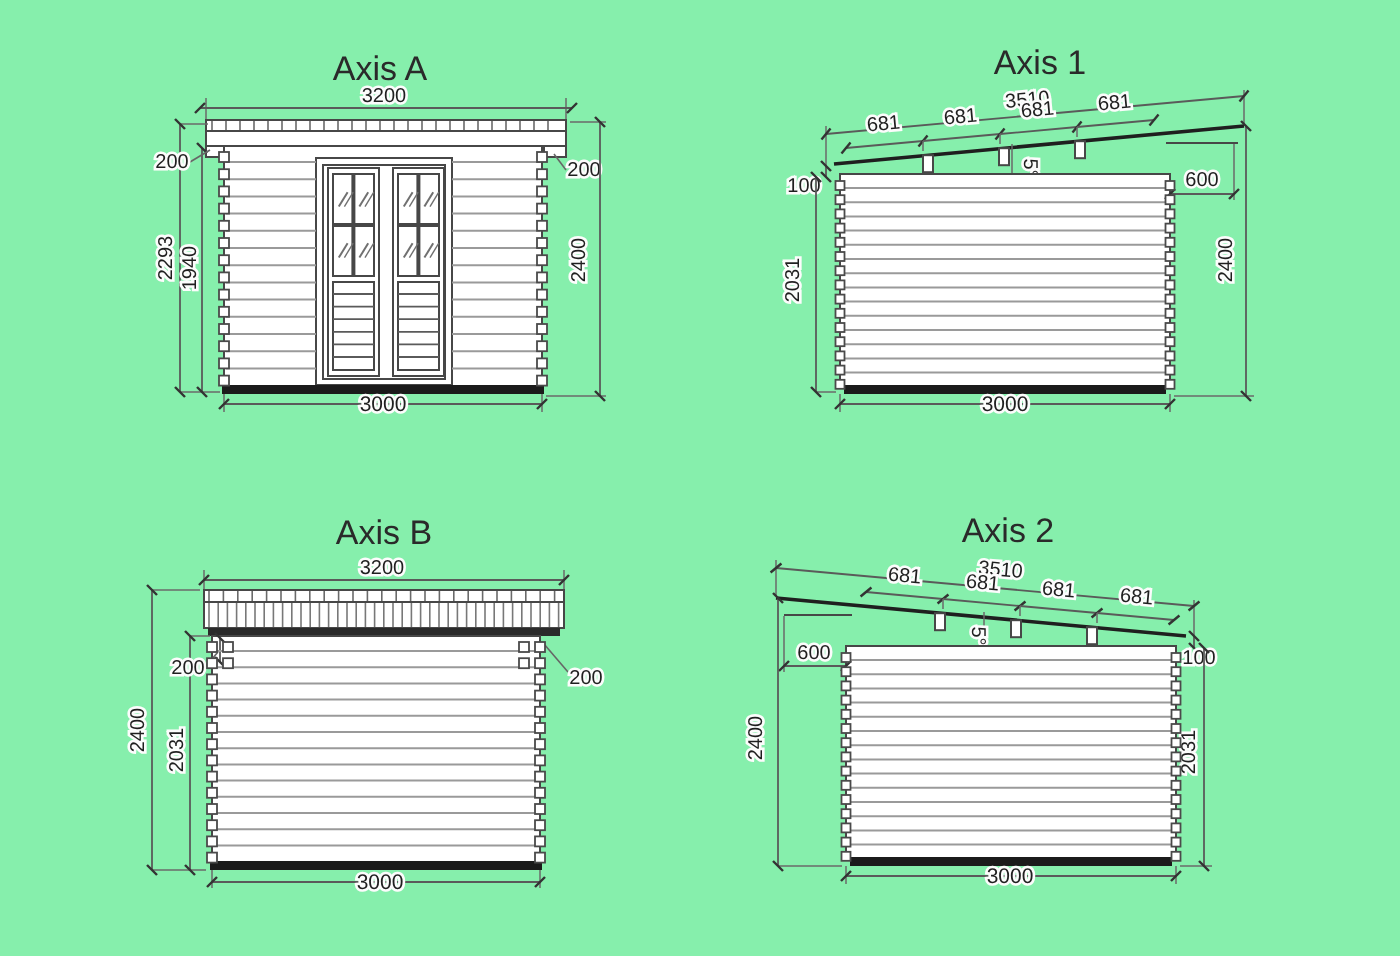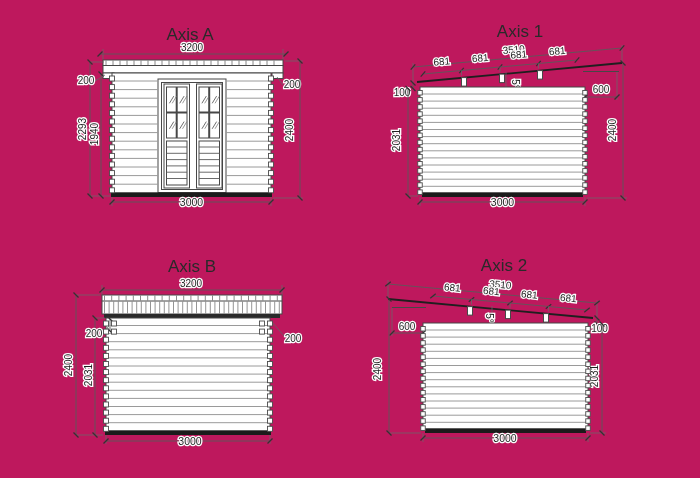--- a/index.html
+++ b/index.html
@@ -1,16 +1,16 @@
 <!DOCTYPE html>
 <html><head>
 <meta charset="utf-8">
 <style>
   html,body{margin:0;padding:0;background:#e8e8e8;}
-  #stage{width:700px;height:478px;background:#be185d;position:relative;overflow:hidden;}
+  #stage{width:700px;height:478px;background:#86efac;position:relative;overflow:hidden;}
   svg{display:block;}
   text{font-family:"Liberation Sans","DejaVu Sans",sans-serif;}
   .tt{font-size:17px;fill:#2a2a2a;}
   .d{font-size:10px;fill:#1f1f1f;stroke:#fcfcfc;stroke-width:2.6px;paint-order:stroke;}
   .dL{font-size:10.5px;fill:#1f1f1f;stroke:#fcfcfc;stroke-width:2.6px;paint-order:stroke;}
   .s{stroke:#474747;stroke-width:1;fill:#ffffff;}
   .sl{stroke:#474747;stroke-width:1;fill:none;}
   .roof{stroke:#1f1f1f;stroke-width:1.8;fill:none;}
   .dl{stroke:#5a5a5a;stroke-width:.9;fill:none;}
   .ext{stroke:#6a6a6a;stroke-width:.75;fill:none;}

